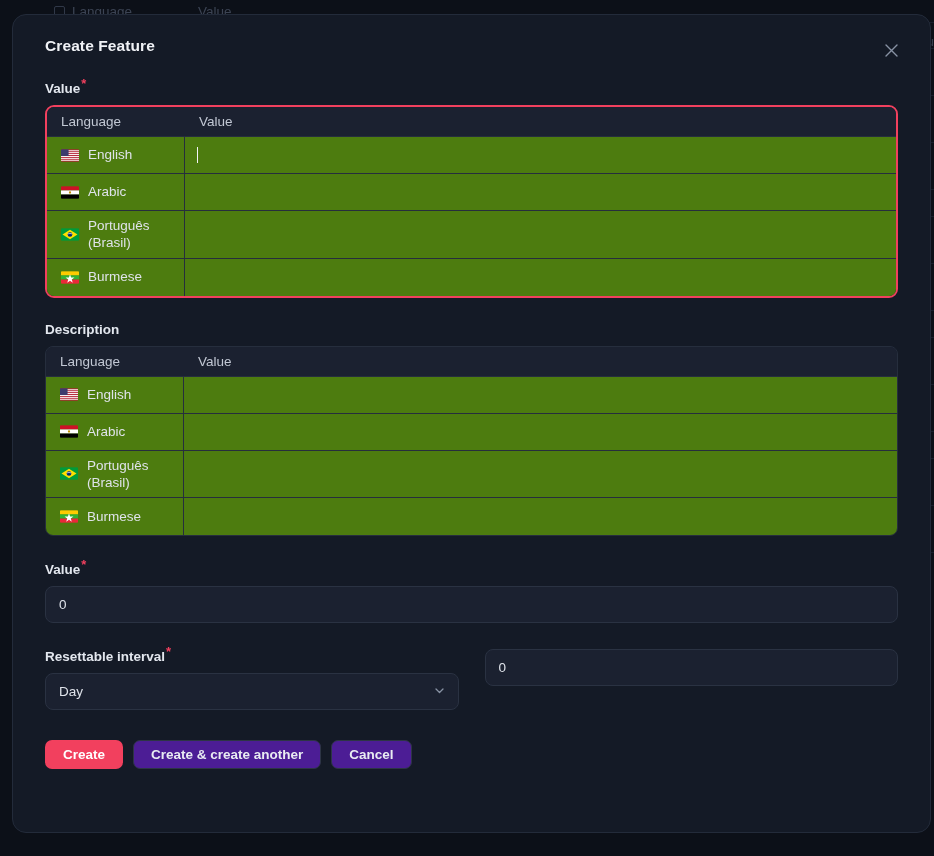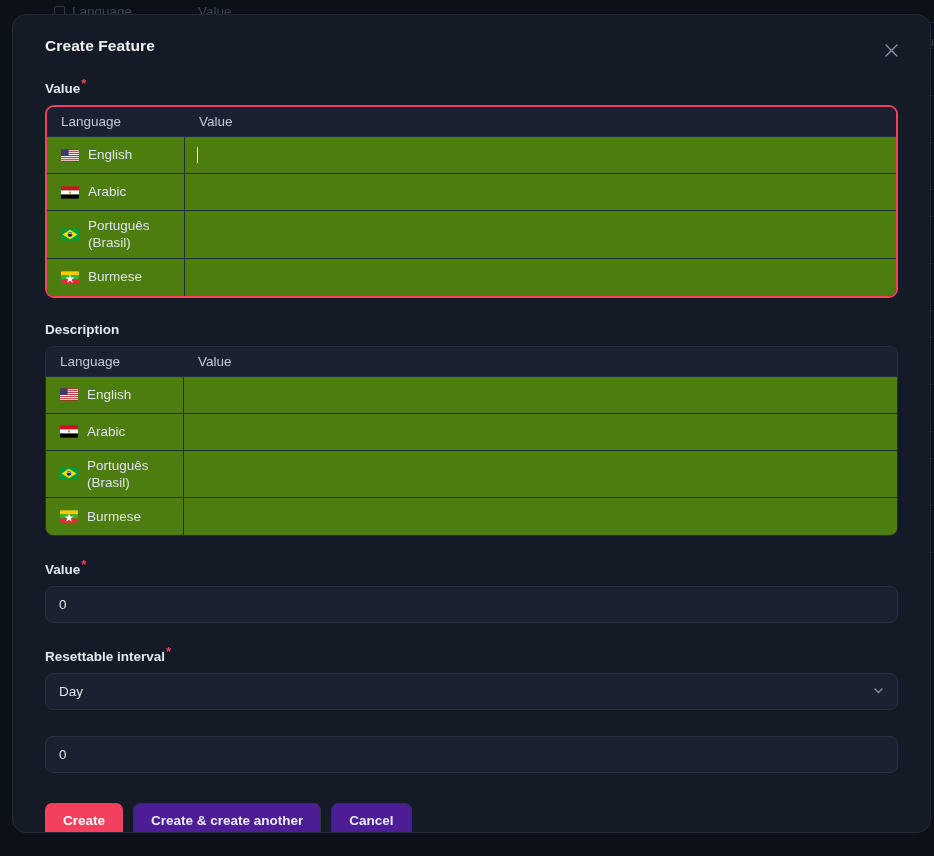--- a/index.html
+++ b/index.html
@@ -228,36 +228,35 @@
     right: 13px;
     top: 50%;
     transform: translateY(-50%);
     pointer-events: none;
   }
 
   .two-col {
     display: flex;
     gap: 26px;
     margin-top: 26px;
-    flex-direction: column;
   }
   .col { flex: 1; }
 
   .mt-24 { margin-top: 24px; }
   .mt-26 { margin-top: 26px; }
 
   
   .footer {
     display: flex;
     gap: 10px;
     margin-top: 30px;
     padding-bottom: 24px;
   }
   .btn {
-    height: 35px;
+    height: 29px;
     border-radius: 7px;
     font-size: 13.5px;
     font-weight: bold;
     font-family: "Liberation Sans", sans-serif;
     padding: 0 17px;
     cursor: pointer;
     border: 1px solid transparent;
     display: inline-flex;
     align-items: center;
   }

